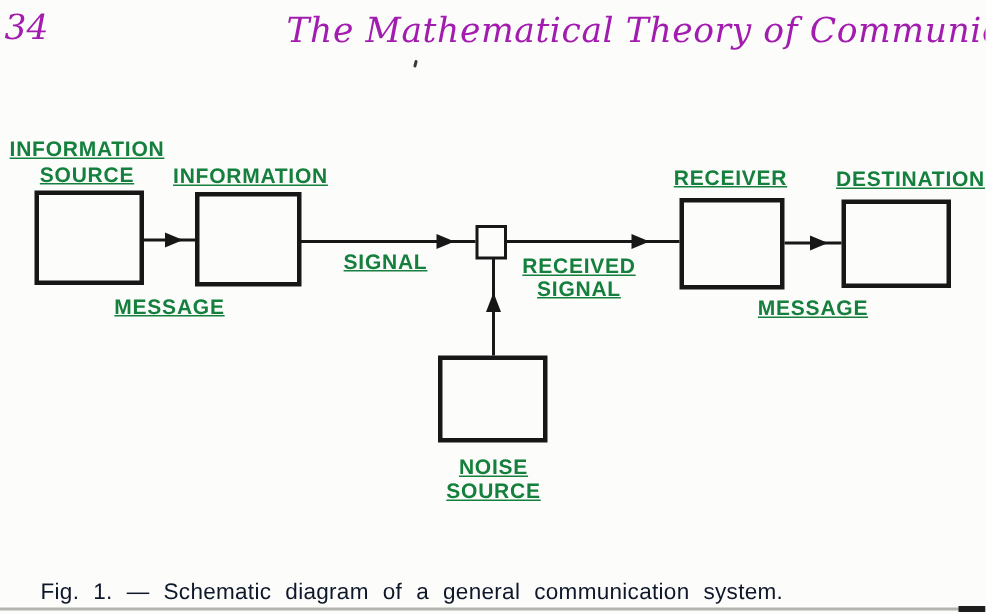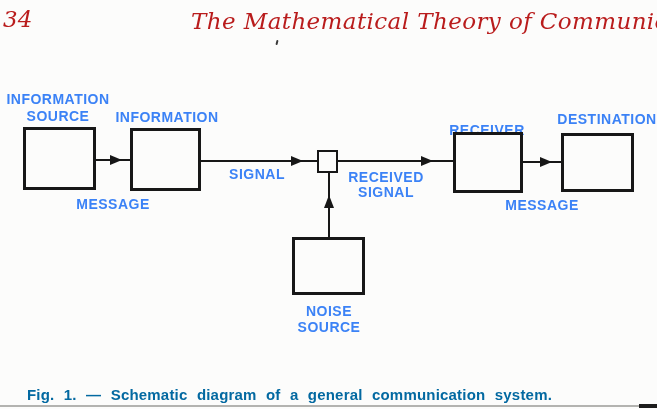--- a/index.html
+++ b/index.html
@@ -5,72 +5,72 @@
   * { margin:0; padding:0; box-sizing:border-box; }
   html,body { width:657px; height:409px; }
   .page {
     position:relative; width:657px; height:409px;
     background:#fcfcfb; overflow:hidden;
     font-family:"Liberation Sans", sans-serif;
   }
   
   .serif-ital {
     font-family:"DejaVu Serif","Liberation Serif",serif;
-    font-style:italic; color:#b91c1c;
+    font-style:italic; color:#a21caf;
   }
   .page-num { position:absolute; left:3px; top:6px; font-size:23px; }
   .running-title { position:absolute; left:191px; top:8px; font-size:23px; letter-spacing:0.4px; white-space:nowrap; }
   .stray-mark {
     position:absolute; left:276px; top:40px; width:2px; height:5px;
     background:#3a3a3a; transform:rotate(14deg); border-radius:1px;
   }
   
   .box { position:absolute; border:3px solid #171717; background:transparent; }
   .box.small { border-width:2px; }
   .lbl {
     position:absolute; transform:translateX(-50%);
     font-weight:bold; font-size:14px; letter-spacing:0.5px;
-    color:#3b82f6; white-space:nowrap;
+    color:#15803d; white-space:nowrap;text-decoration:underline;
   }
   .hline { position:absolute; height:2px; background:#171717; }
   .vline { position:absolute; width:2px; background:#171717; }
   .arr-r {
     position:absolute; width:0; height:0;
     border-top:5px solid transparent; border-bottom:5px solid transparent;
     border-left:12px solid #171717;
   }
   .arr-u {
     position:absolute; width:0; height:0;
     border-left:5px solid transparent; border-right:5px solid transparent;
     border-bottom:13px solid #171717;
   }
   
   .caption {
     position:absolute; left:27px; top:386px;
-    font-weight:bold; font-size:15px; letter-spacing:0.2px; word-spacing:5px;
-    color:#0369a1; white-space:nowrap;
+    font-weight:normal; font-size:15px; letter-spacing:0.2px; word-spacing:5px;
+    color:#0f172a; white-space:nowrap;
   }
   .bottom-rule { position:absolute; left:0; top:405px; width:657px; height:2px; background:#b3b3b0; }
   .bottom-rule-end { position:absolute; left:639px; top:404px; width:18px; height:4px; background:#1d1d1d; }
 </style>
 </head>
 <body>
 
 <div class="page">
 
   <span class="serif-ital page-num">34</span>
   <span class="serif-ital running-title">The Mathematical Theory of Communication</span>
   <span class="stray-mark"></span>
 
   <div>
 
     <div class="lbl" style="left:58px; top:91px;">INFORMATION</div>
     <div class="lbl" style="left:58px; top:108px;">SOURCE</div>
     <div class="lbl" style="left:167px; top:109px;">INFORMATION</div>
-    <div class="lbl" style="left:487px; top:110px;margin-top:12px;">RECEIVER</div>
+    <div class="lbl" style="left:487px; top:110px;">RECEIVER</div>
     <div class="lbl" style="left:607px; top:111px;">DESTINATION</div>
 
     <div class="box" style="left:23px;  top:127px; width:73px; height:63px;"></div>
     <div class="box" style="left:130px; top:128px; width:71px; height:63px;"></div>
     <div class="box small" style="left:317px; top:150px; width:21px; height:23px;"></div>
     <div class="box" style="left:453px; top:132px; width:70px; height:61px;"></div>
     <div class="box" style="left:561px; top:133px; width:73px; height:59px;"></div>
     <div class="box" style="left:292px; top:237px; width:73px; height:58px;"></div>
 
     <div class="hline" style="left:96px;  top:159px; width:34px;"></div>

